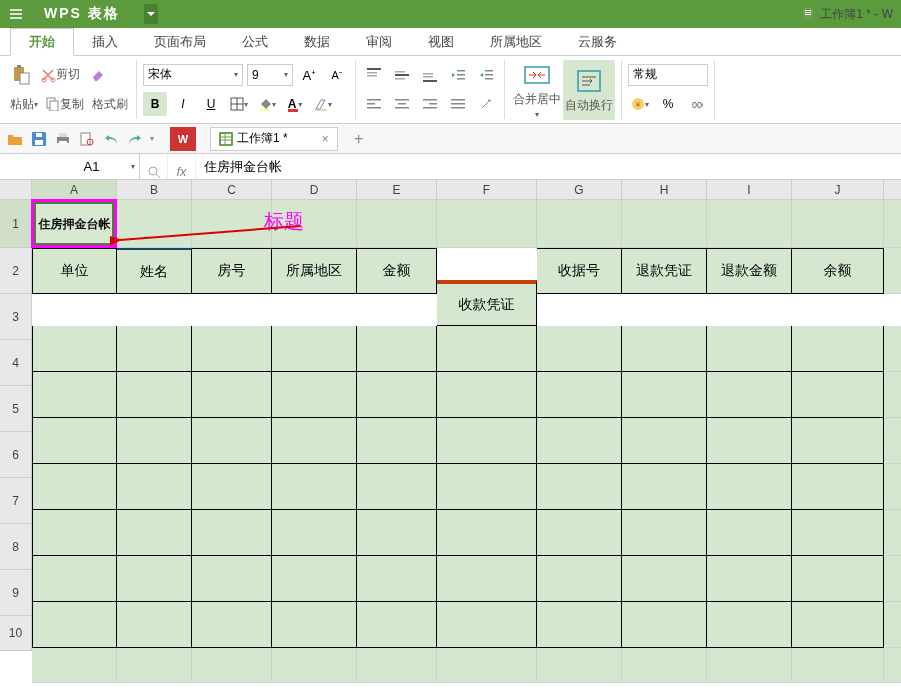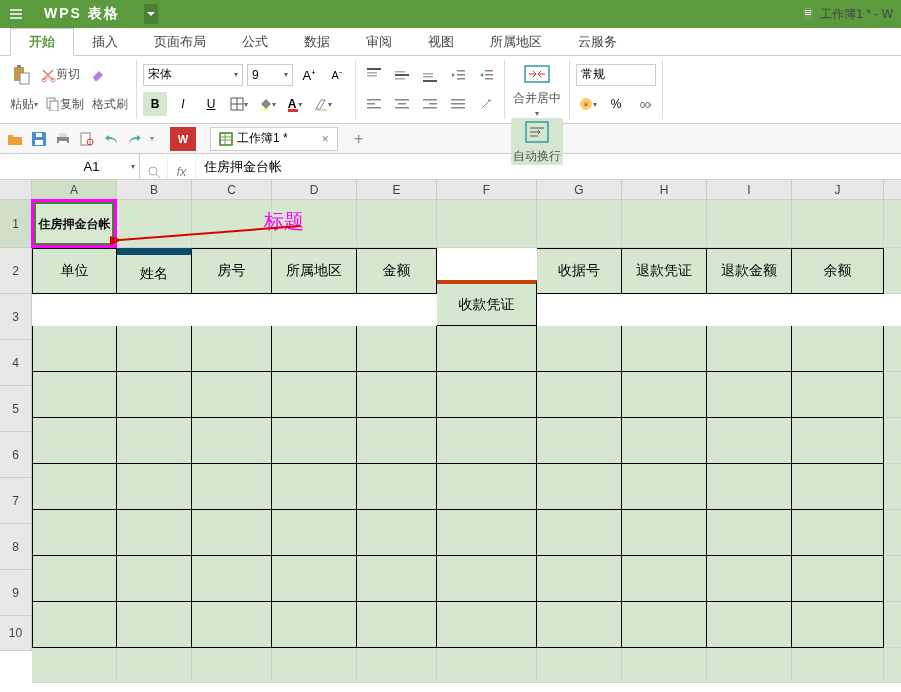--- a/index.html
+++ b/index.html
@@ -283,21 +283,21 @@
           </svg>
         </div>
       <div class="rb-btn">
           <svg width="14" height="14">
             <path d="M3 11l8-8M9 3h2v2" fill="none" stroke="#888"></path>
           </svg>
         </div>
     </div>
   </div>
 
-  <div class="ribbon-group" style="flex-direction:column;">
+  <div class="ribbon-group" style="flex-direction:row;">
     <div class="rb-btn rb-big">
       <svg viewBox="0 0 28 28">
           <rect x="2" y="6" width="24" height="16" fill="none" stroke="#39a" stroke-width="1.5"></rect>
           <path d="M6 14h6m4 0h6M10 11l3 3-3 3M18 11l-3 3 3 3" fill="none" stroke="#d33"></path>
         </svg>
       <span>合并居中</span>
         <span class="dd-arrow">▾</span>
     </div>
     <div class="rb-btn rb-big" style="background:#d5e8cf;">
       <svg viewBox="0 0 28 28">
@@ -453,21 +453,21 @@
           <div class="cell noborder row1-cell colF"></div>
           <div class="cell noborder row1-cell colG"></div>
           <div class="cell noborder row1-cell colH"></div>
           <div class="cell noborder row1-cell colI"></div>
           <div class="cell noborder row1-cell colJ"></div>
           <div class="cell noborder row1-cell colK"></div>
         </div>
 
         <div class="cell-row">
           <div class="cell header rowN-cell colA" style="border-left:1px solid #000;border-top:1px solid #000;">单位</div>
-          <div class="cell header rowN-cell colB" style="border-top:7px solid #0c4a6e;text-align:center;">姓名</div>
+          <div class="cell header rowN-cell colB" style="border-top:2px solid #0c4a6e;text-align:center;">姓名</div>
           <div class="cell header rowN-cell colC" style="border-top:1px solid #000;">房号</div>
           <div class="cell header rowN-cell colD" style="border-top:1px solid #000;">所属地区</div>
           <div class="cell header rowN-cell colE" style="border-top:1px solid #000;">金额</div>
           <div class="cell header rowN-cell colF" style="border-top:4px solid #c2410c;margin-top:32px;">收款凭证</div>
           <div class="cell header rowN-cell colG" style="border-top:1px solid #000;">收据号</div>
           <div class="cell header rowN-cell colH" style="border-top:1px solid #000;">退款凭证</div>
           <div class="cell header rowN-cell colI" style="border-top:1px solid #000;">退款金额</div>
           <div class="cell header rowN-cell colJ" style="border-top:1px solid #000;">余额</div>
           <div class="cell noborder rowN-cell colK"></div>
         </div>

